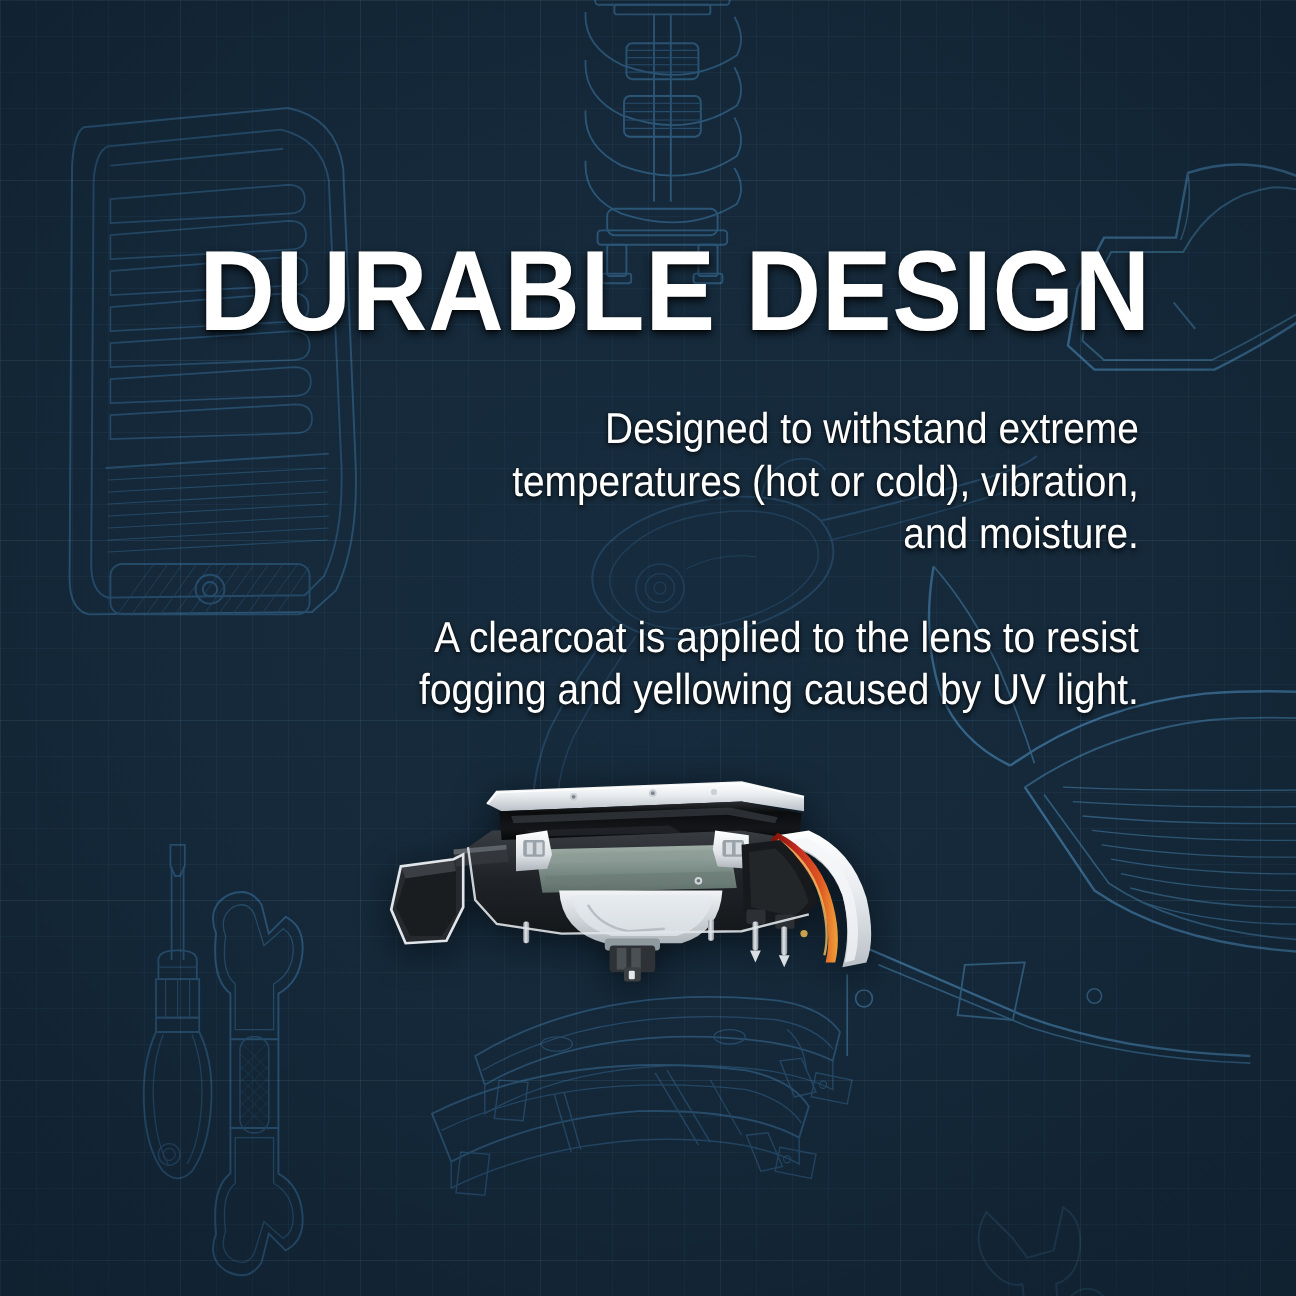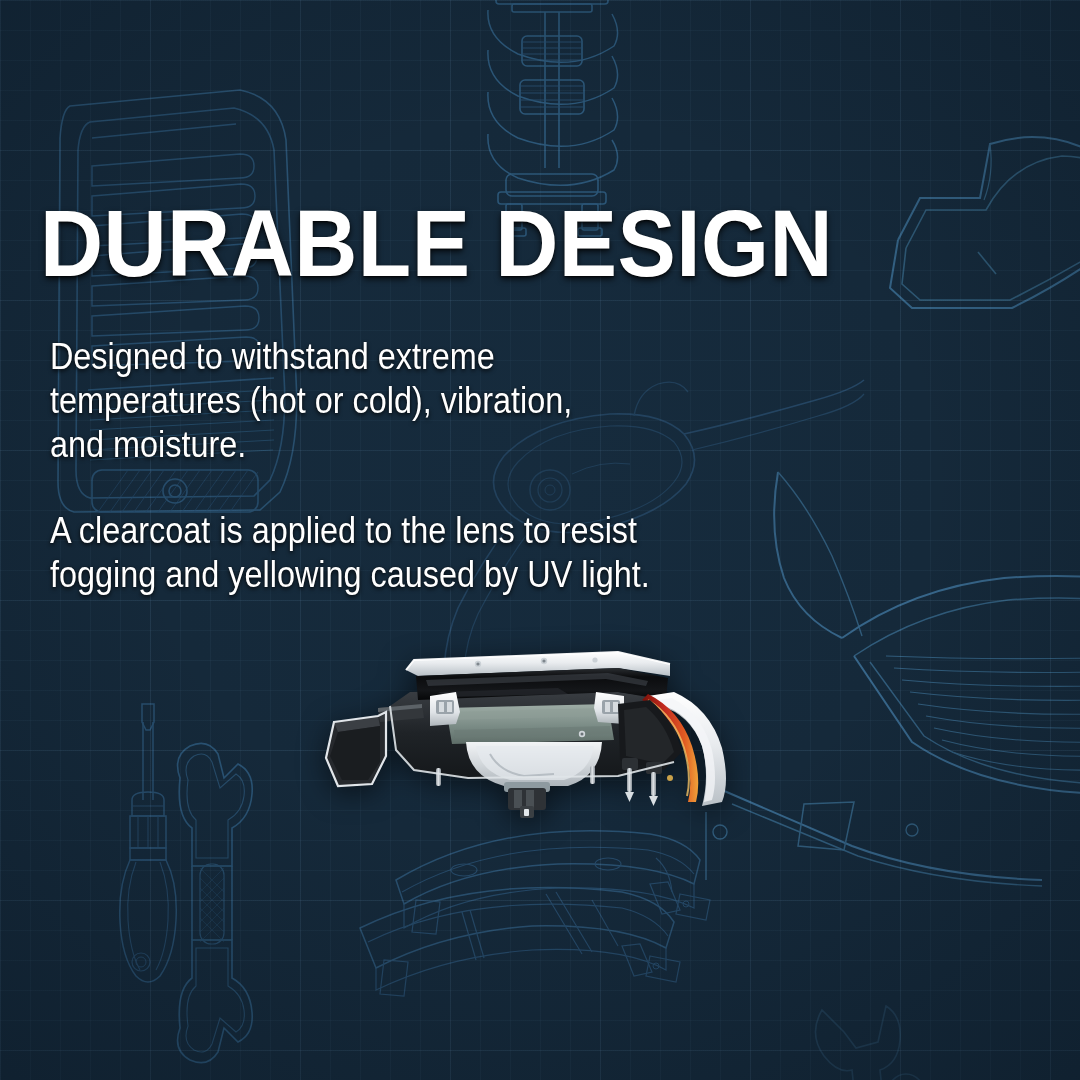--- a/index.html
+++ b/index.html
@@ -48,21 +48,21 @@
   .bp {
     position:absolute;
     pointer-events:none;
   }
   .bp svg { display:block; overflow:visible; }
 
   
   .content {
     position:absolute;
     left:0; top:0; width:999px;
-    text-align:left;
+    text-align:right;
     z-index:6;
   }
   #page-title {
     margin-top:196px;
     font-size:95px;
     line-height:1.0;
     font-weight:700;
     letter-spacing:0.5px;
     color:#ffffff;
     transform:scaleX(0.92);

